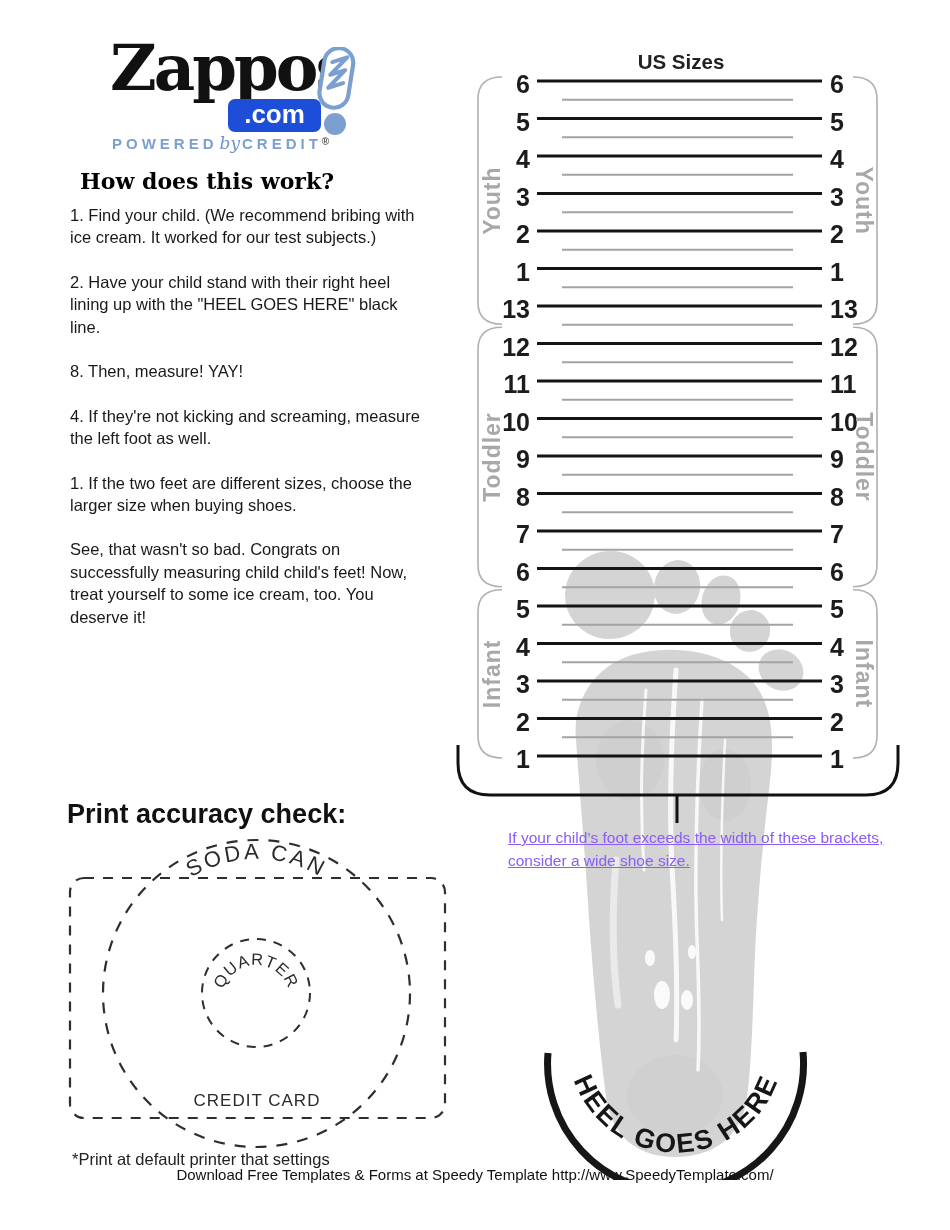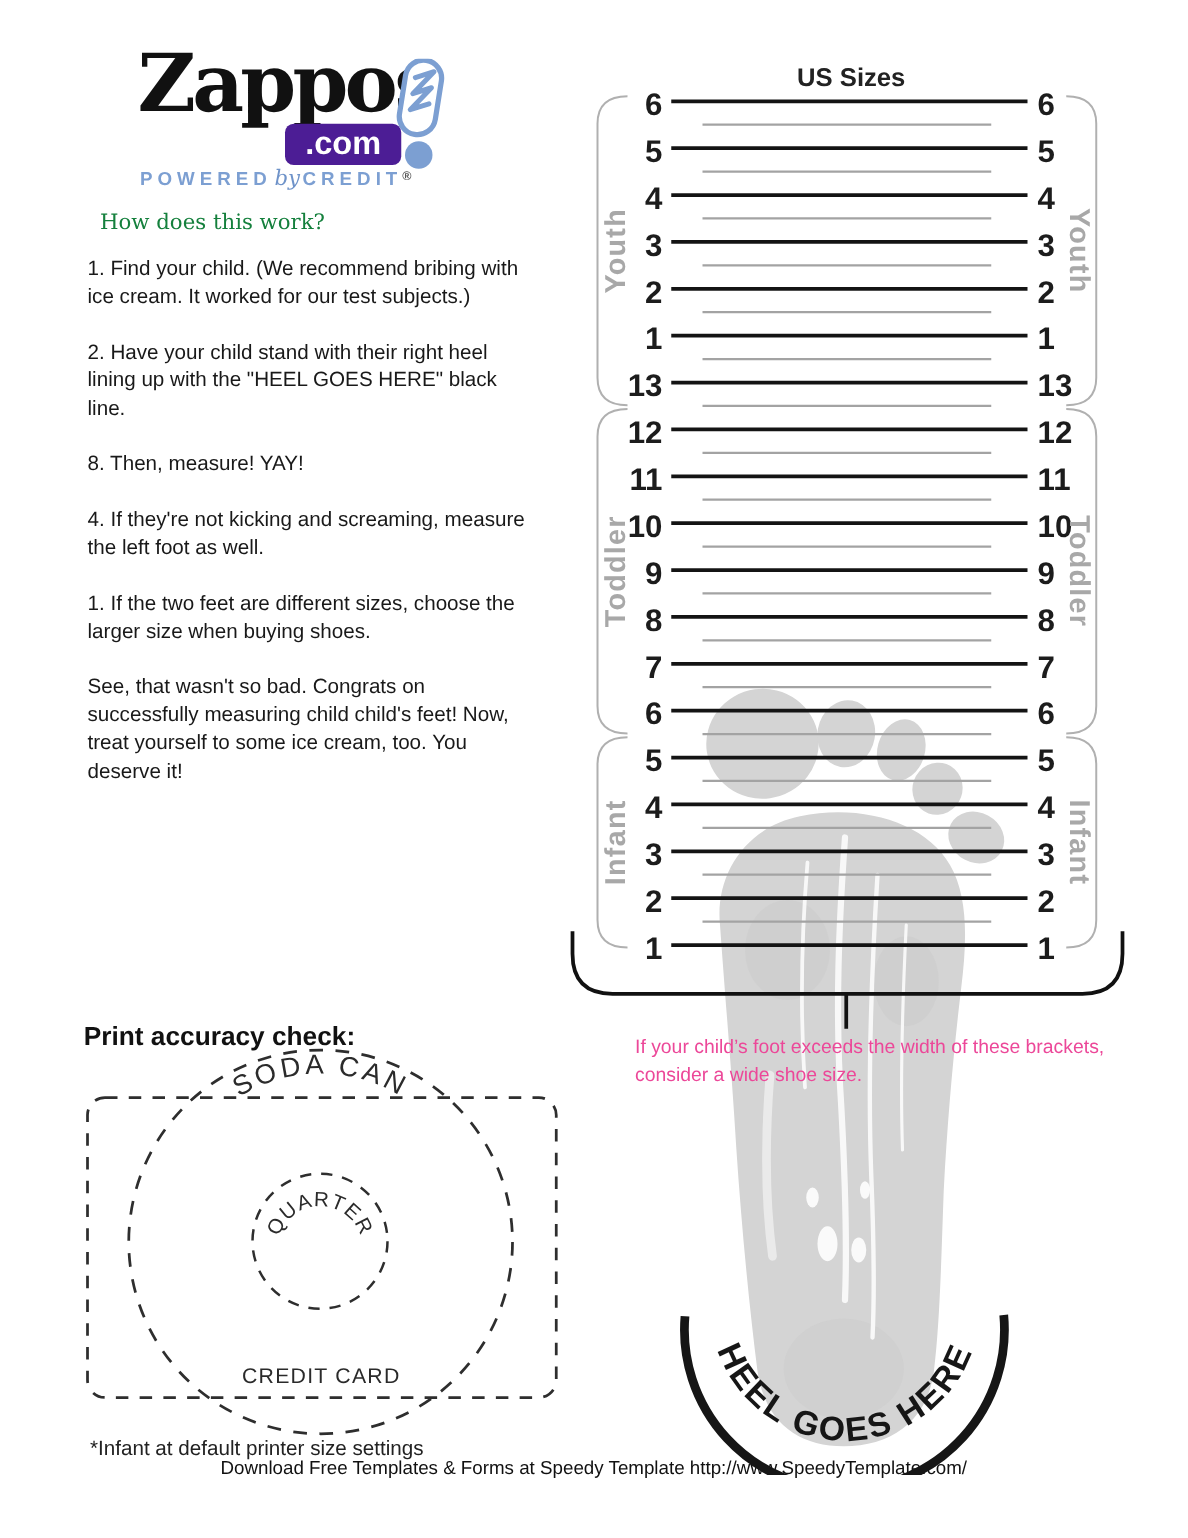--- a/index.html
+++ b/index.html
@@ -3,41 +3,41 @@
 <meta charset="utf-8">
 <style>
   html,body{margin:0;padding:0;background:#fff;}
   #page{position:relative;width:950px;height:1230px;background:#fff;overflow:hidden;
         font-family:"Liberation Sans",sans-serif;color:#1a1a1a;}
   .abs{position:absolute;}
 
   
   #brand-word{left:110px;top:36px;font-family:"DejaVu Serif",serif;font-weight:bold;
       font-size:64px;letter-spacing:-3px;color:#111;line-height:1;}
-  #com-box{left:228px;top:99px;width:93px;height:33px;background:#4c1d95;border-radius:7px;
+  #com-box{left:228px;top:99px;width:93px;height:33px;background:#1d4ed8;border-radius:7px;
       color:#fff;font-weight:bold;font-size:26px;text-align:center;line-height:31px;letter-spacing:0px;}
   #tagline{left:112px;top:133px;font-size:15px;font-weight:bold;color:#7c9fd2;letter-spacing:4px;white-space:nowrap;}
   #tagline .by{font-family:"DejaVu Serif",serif;font-style:italic;font-weight:normal;
       letter-spacing:0;font-size:17px;color:#6f93c9;padding:0 2px;margin-top:46px;}
   #tagline .reg{font-size:10px;color:#555;letter-spacing:0;vertical-align:4px;}
 
   
-  #how-title{left:80px;top:168px;font-family:"DejaVu Serif",serif;font-weight:normal;
-      font-size:17px;color:#15803d;}
+  #how-title{left:80px;top:168px;font-family:"DejaVu Serif",serif;font-weight:bold;
+      font-size:22px;color:#000000;}
   #instructions{left:70px;top:204px;width:358px;font-size:16.5px;line-height:1.36;color:#191919;}
   #instructions p{margin:0 0 22px 0;}
 
-  #print-title{left:67px;top:799px;font-size:21px;font-weight:bold;color:#111;margin-top:19px;}
+  #print-title{left:67px;top:799px;font-size:27px;font-weight:bold;color:#111;}
   #print-note{left:72px;top:1150px;font-size:16.5px;color:#222;}
   #footer-line{left:0;top:1166px;width:950px;text-align:center;font-size:15px;color:#111;}
 
   
   #print-svg{left:60px;top:835px;}
   #chart-wrap{left:440px;top:40px;width:510px;height:1140px;}
-  #wide-note{left:508px;top:826px;font-size:15.5px;line-height:1.5;color:#ec4899;}
+  #wide-note{left:508px;top:826px;font-size:15.5px;line-height:1.5;color:#8b5cf6;text-decoration:underline;}
 
   svg text{font-family:"Liberation Sans",sans-serif;}
   .curved-label{font-size:22px;letter-spacing:3px;fill:#2b2b2b;}
   .curved-label-small{font-size:16.5px;letter-spacing:1px;fill:#2b2b2b;}
   .card-label{font-size:17px;letter-spacing:1px;fill:#2a2a2a;}
   .heel-label{font-size:27px;font-weight:bold;letter-spacing:2px;fill:#161616;}
   .chart-title{font-size:20.5px;font-weight:bold;fill:#222;}
 </style>
 </head>
 <body>
@@ -83,21 +83,21 @@
     <circle cx="196" cy="158" r="54" fill="none" stroke="#2e2e2e" stroke-width="2" stroke-dasharray="9 8"></circle>
     <text class="curved-label" text-anchor="middle">
       <textPath href="#soda-arc" startOffset="50%">SODA CAN</textPath>
     </text>
     <text class="curved-label-small" text-anchor="middle">
       <textPath href="#quarter-arc" startOffset="50%">QUARTER</textPath>
     </text>
     <text class="card-label" x="197" y="271" text-anchor="middle">CREDIT CARD</text>
   </svg>
 
-  <div class="abs" id="print-note">*Infant at default printer size settings</div>
+  <div class="abs" id="print-note">*Print at default printer that settings</div>
 
   <div class="abs" id="footer-line">Download Free Templates &amp; Forms at Speedy Template http://www.SpeedyTemplate.com/</div>
 
   <div class="abs" id="chart-wrap">
     <svg width="510" height="1140" viewBox="0 0 510 1140">
       <defs>
         <path id="heel-text-arc" d="M 129 990 A 108 108 0 1 0 343 990" fill="none"></path>
       </defs>
 
       <g fill="#d4d4d4">

